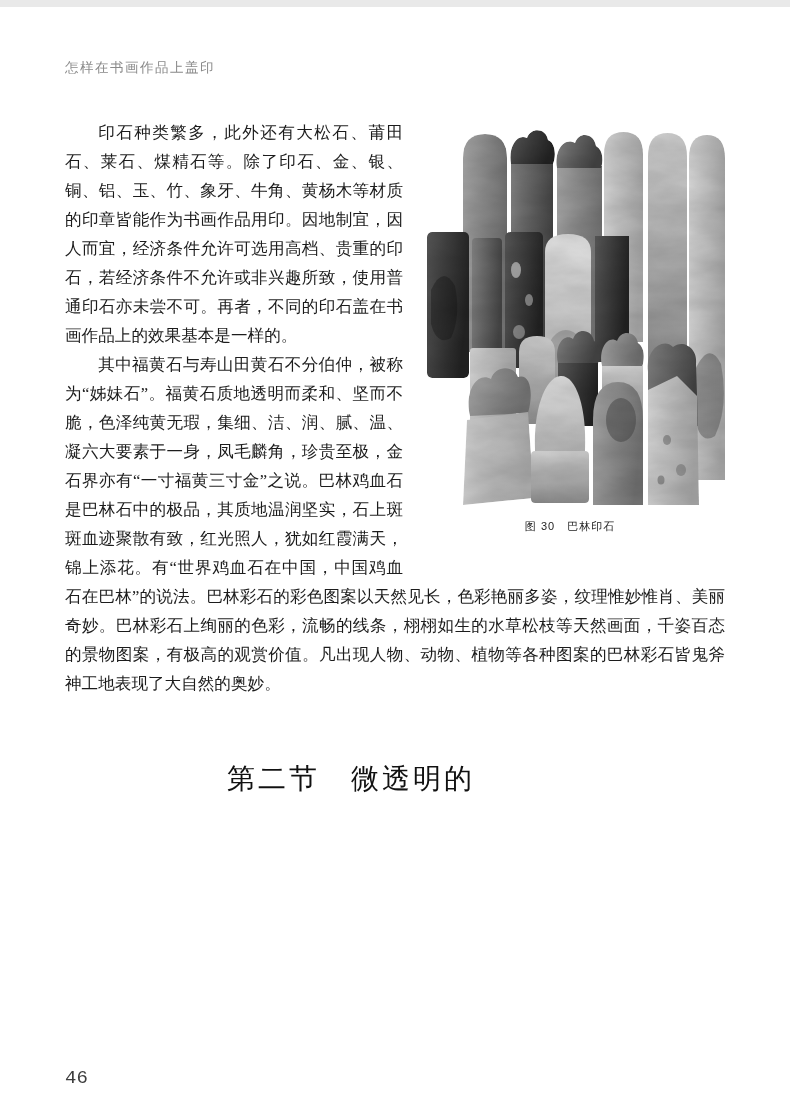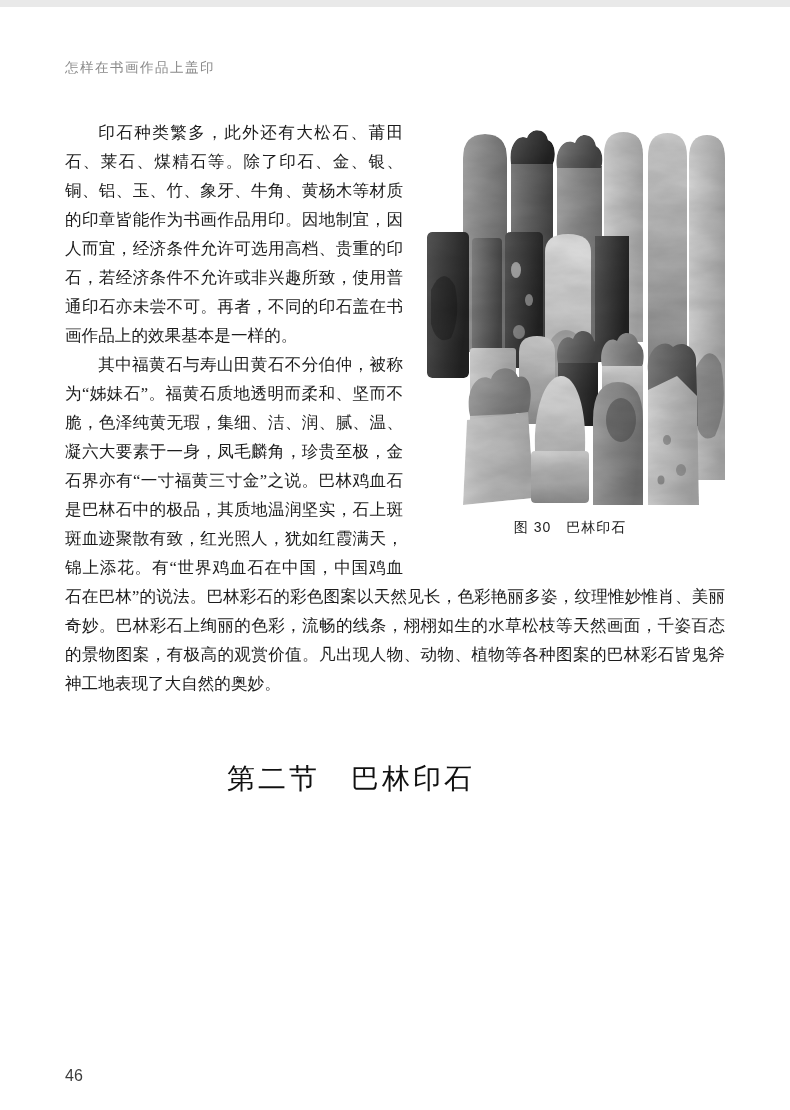--- a/index.html
+++ b/index.html
@@ -27,21 +27,21 @@
     float:right;
     width:310px;
     margin:2px 0 44px 12px;
     padding:0;
   }
   .photo-svg { display:block; width:310px; height:390px; }
   figcaption {
     margin-top:9px;
     text-align:center;
     font-family:"Liberation Sans","DejaVu Sans",sans-serif;
-    font-size:14px;
+    font-size:11px;
     color:#222;
     letter-spacing:1px;
   }
   .para {
     margin:0;
     font-size:16.6px;
     line-height:29px;
     text-align:justify;
     text-indent:2em;
   }
@@ -52,22 +52,22 @@
     padding-right:88px;
     font-weight:normal;
     font-size:28px;
     letter-spacing:3px;
     text-align:center;
     color:#111;
   }
   .page-number {
     position:absolute;
     left:65px; top:1060px;
-    font-family:Liberation Sans, sans-serif;
-    font-size:16px;
+    font-family:Liberation Mono, monospace;
+    font-size:19px;
     color:#3d3d3d;
   }
 </style>
 </head>
 <body>
 
 <div class="page">
 
   <div class="running-header">怎样在书画作品上盖印</div>
 
@@ -149,20 +149,20 @@
           <ellipse cx="266" cy="350" rx="5" ry="6" fill="#7a7a7a" opacity="0.5"></ellipse>
           <ellipse cx="246" cy="360" rx="3.5" ry="4.5" fill="#666" opacity="0.5"></ellipse>
         </g>
       </svg>
       <figcaption>图 30　巴林印石</figcaption>
     </figure>
 
     <p class="para">印石种类繁多，此外还有大松石、莆田石、莱石、煤精石等。除了印石、金、银、铜、铝、玉、竹、象牙、牛角、黄杨木等材质的印章皆能作为书画作品用印。因地制宜，因人而宜，经济条件允许可选用高档、贵重的印石，若经济条件不允许或非兴趣所致，使用普通印石亦未尝不可。再者，不同的印石盖在书画作品上的效果基本是一样的。</p>
     <p class="para">其中福黄石与寿山田黄石不分伯仲，被称为“姊妹石”。福黄石质地透明而柔和、坚而不脆，色泽纯黄无瑕，集细、洁、润、腻、温、凝六大要素于一身，凤毛麟角，珍贵至极，金石界亦有“一寸福黄三寸金”之说。巴林鸡血石是巴林石中的极品，其质地温润坚实，石上斑斑血迹聚散有致，红光照人，犹如红霞满天，锦上添花。有“世界鸡血石在中国，中国鸡血石在巴林”的说法。巴林彩石的彩色图案以天然见长，色彩艳丽多姿，纹理惟妙惟肖、美丽奇妙。巴林彩石上绚丽的色彩，流畅的线条，栩栩如生的水草松枝等天然画面，千姿百态的景物图案，有极高的观赏价值。凡出现人物、动物、植物等各种图案的巴林彩石皆鬼斧神工地表现了大自然的奥妙。</p>
 
-    <h2 class="section-heading">第二节　巴林印石</h2>
+    <h2 class="section-heading">第二节　微透明的</h2>
 
 
   </div>
 
   <div class="page-number">46</div>
 
 </div>
 
 </body></html>

